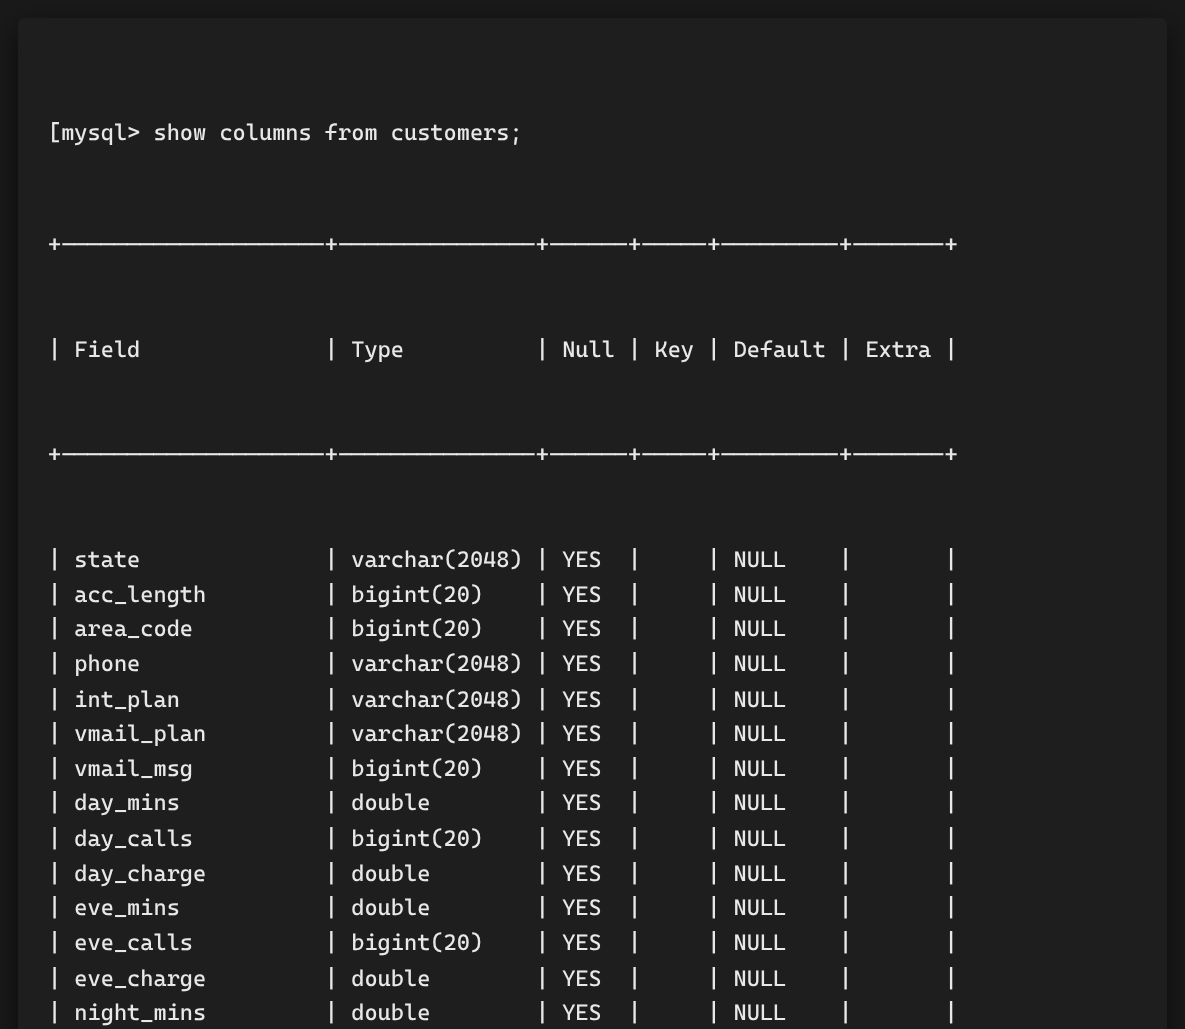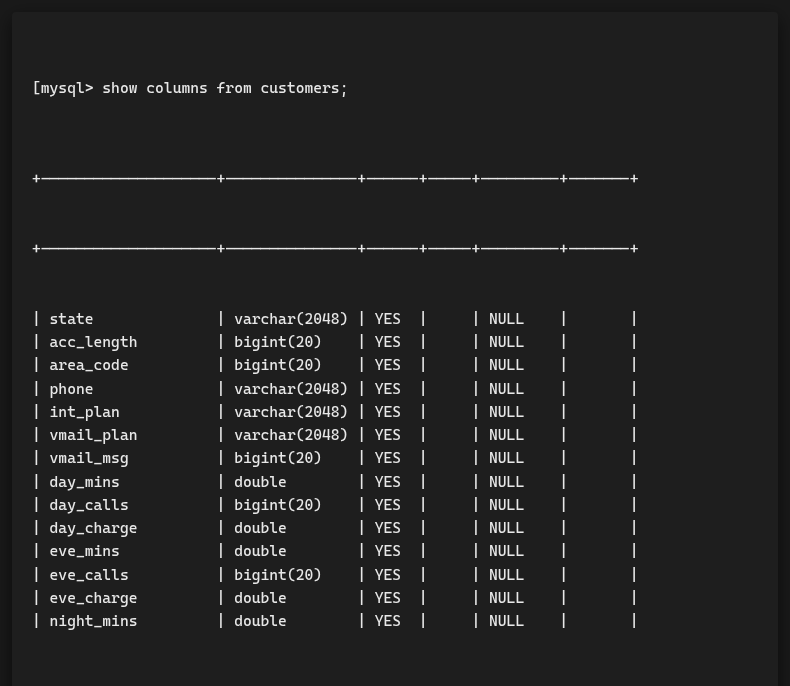--- a/index.html
+++ b/index.html
@@ -23,33 +23,34 @@
       line-height: 1.55;
       border-radius: 4px;
       box-shadow: 0 6px 20px rgba(0,0,0,0.6);
       white-space: pre;
       letter-spacing: 0;
       font-weight: 500;
       position: relative;
       overflow: hidden;
     }
     .prompt-line {
-      margin-bottom: 22px;
+      margin-bottom: 6px;
     }
     .bracket {
       color: #e8e8e8;
     }
     .row {
       white-space: pre;
     }
   </style>
 </head>
 <body>
 
 <div class="terminal">
   <div class="prompt-line"><span class="bracket">[mysql&gt;</span><span> show columns from customers;</span></div>
   <div class="row">+--------------------+---------------+------+-----+---------+-------+</div>
+  <div class="row">| Field              | Type          | Null | Key | Default | Extra |</div>
   <div class="row">+--------------------+---------------+------+-----+---------+-------+</div>
   <div id="table-body"><div class="row">| state              | varchar(2048) | YES  |     | NULL    |       |</div><div class="row">| acc_length         | bigint(20)    | YES  |     | NULL    |       |</div><div class="row">| area_code          | bigint(20)    | YES  |     | NULL    |       |</div><div class="row">| phone              | varchar(2048) | YES  |     | NULL    |       |</div><div class="row">| int_plan           | varchar(2048) | YES  |     | NULL    |       |</div><div class="row">| vmail_plan         | varchar(2048) | YES  |     | NULL    |       |</div><div class="row">| vmail_msg          | bigint(20)    | YES  |     | NULL    |       |</div><div class="row">| day_mins           | double        | YES  |     | NULL    |       |</div><div class="row">| day_calls          | bigint(20)    | YES  |     | NULL    |       |</div><div class="row">| day_charge         | double        | YES  |     | NULL    |       |</div><div class="row">| eve_mins           | double        | YES  |     | NULL    |       |</div><div class="row">| eve_calls          | bigint(20)    | YES  |     | NULL    |       |</div><div class="row">| eve_charge         | double        | YES  |     | NULL    |       |</div><div class="row">| night_mins         | double        | YES  |     | NULL    |       |</div></div>
   
 
   
 </div>
 
 </body></html>

